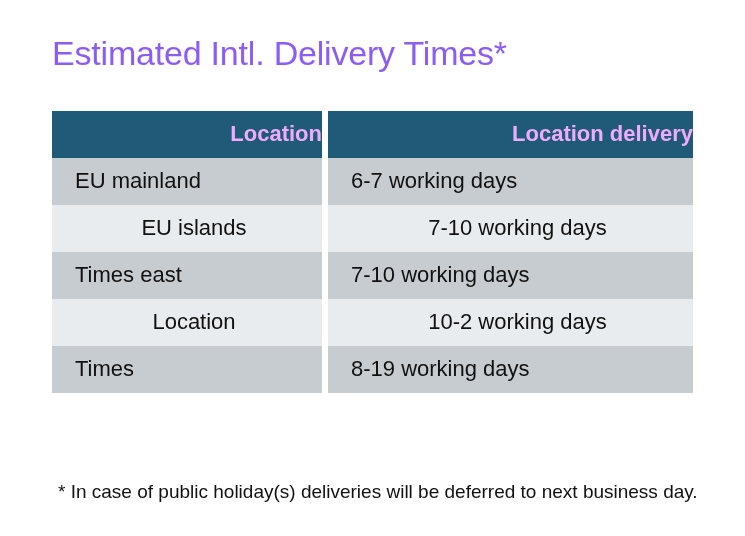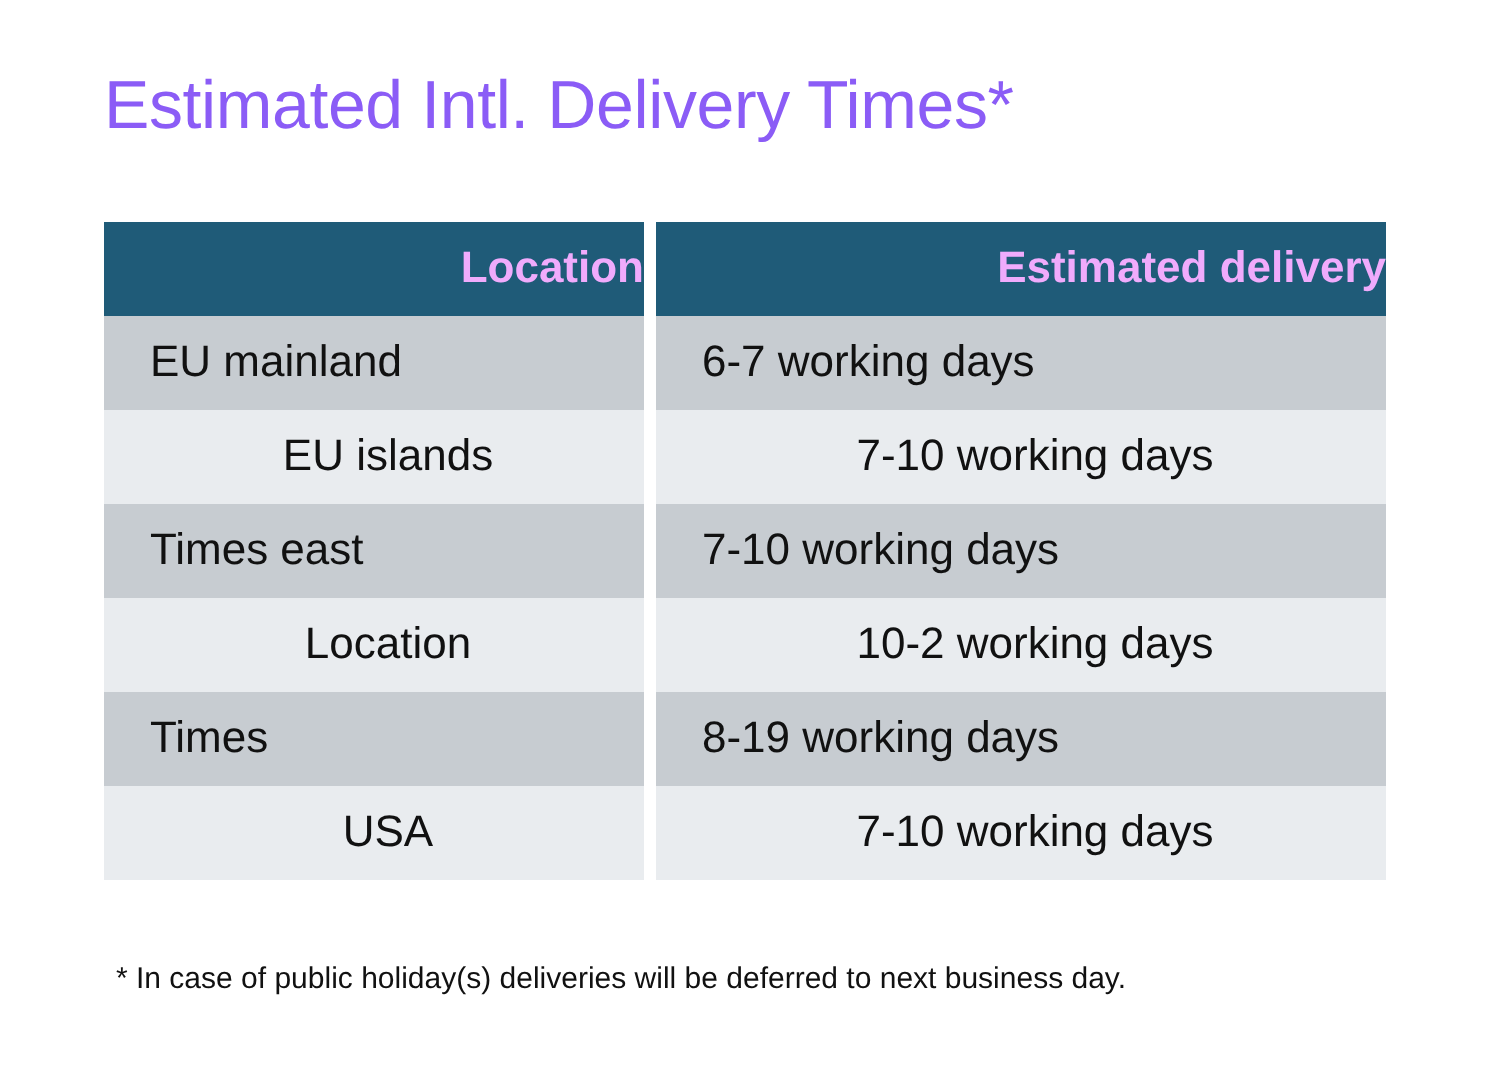--- a/index.html
+++ b/index.html
@@ -69,21 +69,21 @@
     vertical-align: middle;
     white-space: nowrap;
   }
   tr.row-dark td.data-cell { background: #c7ccd1; padding-left: 23px; }
   tr.row-light td.data-cell { background: #e9ecef; text-align: center; }
 
   .footnote {
     position: absolute;
     left: 58px;
     top: 481px;
-    font-size: 15px;
+    font-size: 19px;
     color: #111111;
     white-space: nowrap;
   }
 </style>
 </head>
 <body>
 
 <div class="page">
 
   <div class="title">Estimated Intl. Delivery Times*</div>
@@ -92,21 +92,21 @@
     <table class="delivery-table">
       <colgroup>
         <col class="col-location">
         <col class="col-gap">
         <col class="col-delivery">
       </colgroup>
       <thead>
         <tr>
           <th>Location</th>
           <th class="gap-cell"></th>
-          <th>Estimated delivery</th>
+          <th>Location delivery</th>
         </tr>
       </thead>
       <tbody>
         <tr class="row-dark">
           <td class="data-cell">EU mainland</td>
           <td class="gap-cell"></td>
           <td class="data-cell">6-7 working days</td>
         </tr>
         <tr class="row-light">
           <td class="data-cell">EU islands</td>
@@ -121,24 +121,19 @@
         <tr class="row-light">
           <td class="data-cell">Location</td>
           <td class="gap-cell"></td>
           <td class="data-cell">10-2 working days</td>
         </tr>
         <tr class="row-dark">
           <td class="data-cell">Times</td>
           <td class="gap-cell"></td>
           <td class="data-cell">8-19 working days</td>
         </tr>
-        <tr class="row-light">
-          <td class="data-cell">USA</td>
-          <td class="gap-cell"></td>
-          <td class="data-cell">7-10 working days</td>
-        </tr>
       </tbody>
     </table>
   </div>
 
   <div class="footnote">* In case of public holiday(s) deliveries will be deferred to next business day.</div>
 
 </div>
 
 </body></html>

